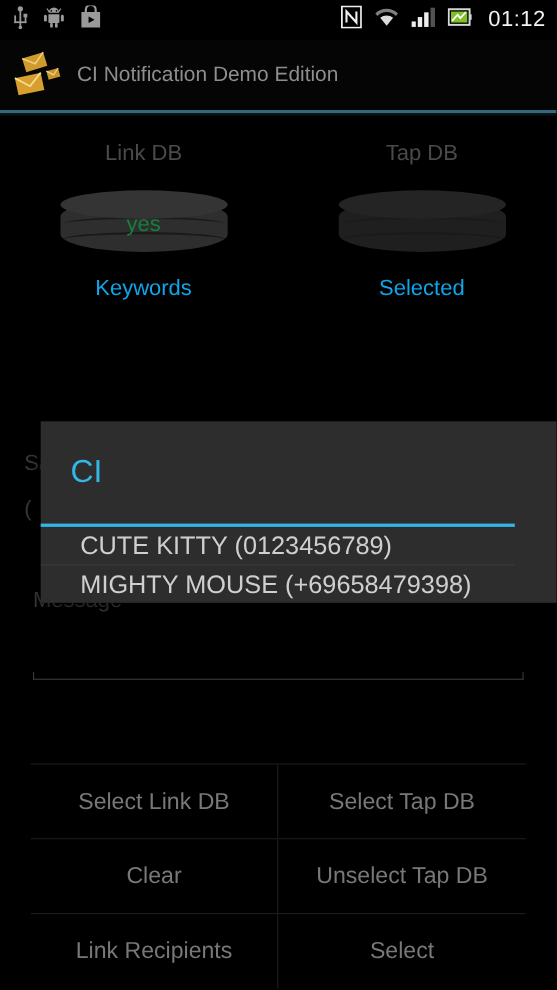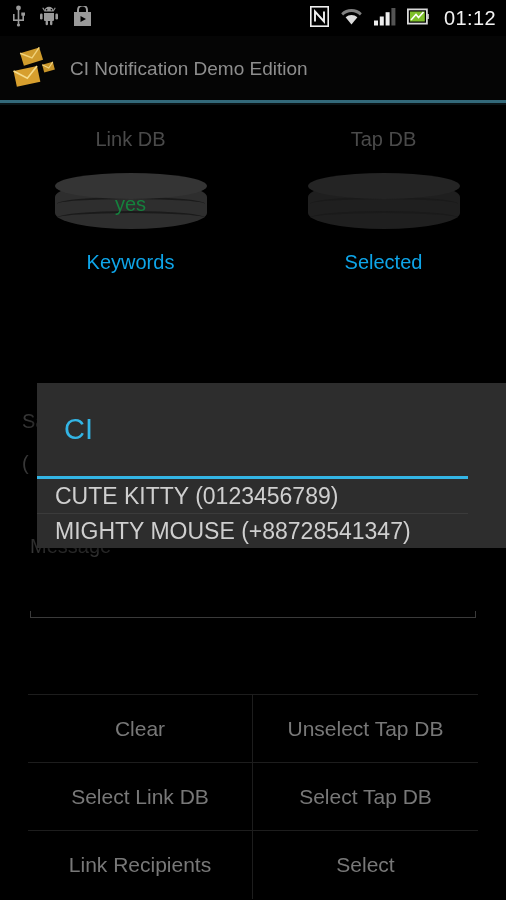--- a/index.html
+++ b/index.html
@@ -124,21 +124,21 @@
     position:absolute; left:27px; top:32px;
     color:#33b5e5; font-size:29px; line-height:1;
   }
   .dlg-divider {
     position:absolute; left:0; top:93px; width:431px; height:3px;
     background:#33b5e5;
   }
   .dlg-list { position:absolute; left:0; top:96px; width:431px; }
   .dlg-item {
     height:35px; display:flex; align-items:center;
-    padding-left:18px; color:#cfcfcf; font-size:23px;
+    padding-left:36px; color:#cfcfcf; font-size:23px;
     border-bottom:1px solid #3b3b3b;
   }
   .dlg-item:last-child { border-bottom:none; }
 </style>
 </head>
 <body>
 
 <div id="screen">
 
   <div class="statusbar">
@@ -272,39 +272,39 @@
   <div class="bg-label-2">(</div>
 
   <div class="msg-label">Message</div>
   <div class="msg-field">
     <div class="underline"></div>
   </div>
 
   <div class="btngrid">
 
     <div class="btnrow">
+      <div class="gbtn left">Select Link DB</div>
+      <div class="gbtn">Select Tap DB</div>
+    </div>
+
+    <div class="btnrow">
       <div class="gbtn left">Clear</div>
       <div class="gbtn">Unselect Tap DB</div>
-    </div>
-
-    <div class="btnrow">
-      <div class="gbtn left">Select Link DB</div>
-      <div class="gbtn">Select Tap DB</div>
     </div>
 
     <div class="btnrow">
       <div class="gbtn left">Link Recipients</div>
       <div class="gbtn">Select</div>
     </div>
 
   </div>
 
   <div class="scrim"></div>
   <div class="dialog">
     <div class="dlg-title">CI</div>
     <div class="dlg-divider"></div>
     <div class="dlg-list">
       <div class="dlg-item">CUTE KITTY (0123456789)</div>
-      <div class="dlg-item">MIGHTY MOUSE (+88728541347)</div>
+      <div class="dlg-item">MIGHTY MOUSE (+69658479398)</div>
     </div>
   </div>
 
 </div>
 
 </body></html>

